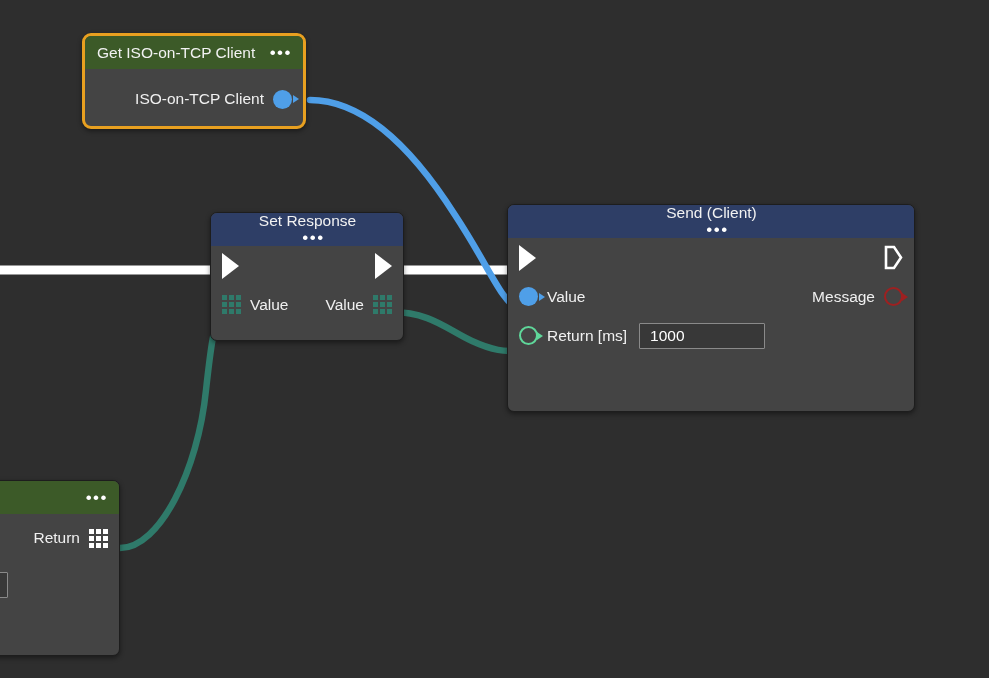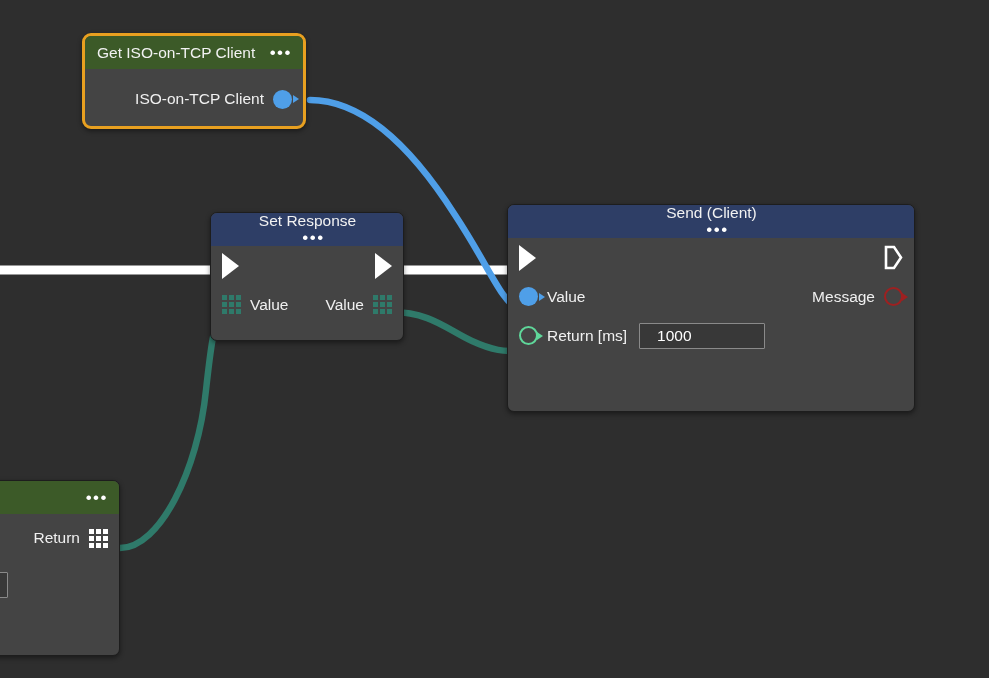--- a/index.html
+++ b/index.html
@@ -151,21 +151,21 @@
   }
   .grid-pin i { display: block; background: currentColor; }
 
   
   .value-input {
     background: #383838;
     border: 1px solid #8a8a8a;
     color: #ffffff;
     font-family: "Liberation Sans", sans-serif;
     font-size: 15.5px;
-    padding: 3px 17px;
+    padding: 3px 10px;
     box-sizing: border-box;
     outline: none;
     border-radius: 1px;
   }
 
   
   #node-get-client {
     left: 82px; top: 33px;
     width: 224px; height: 96px;
   }

